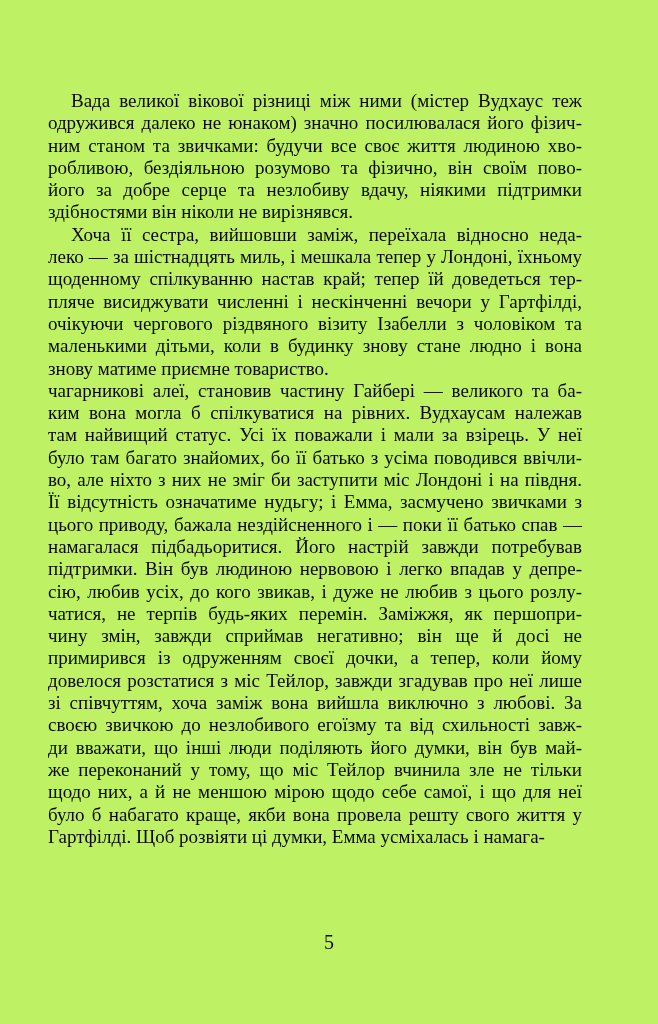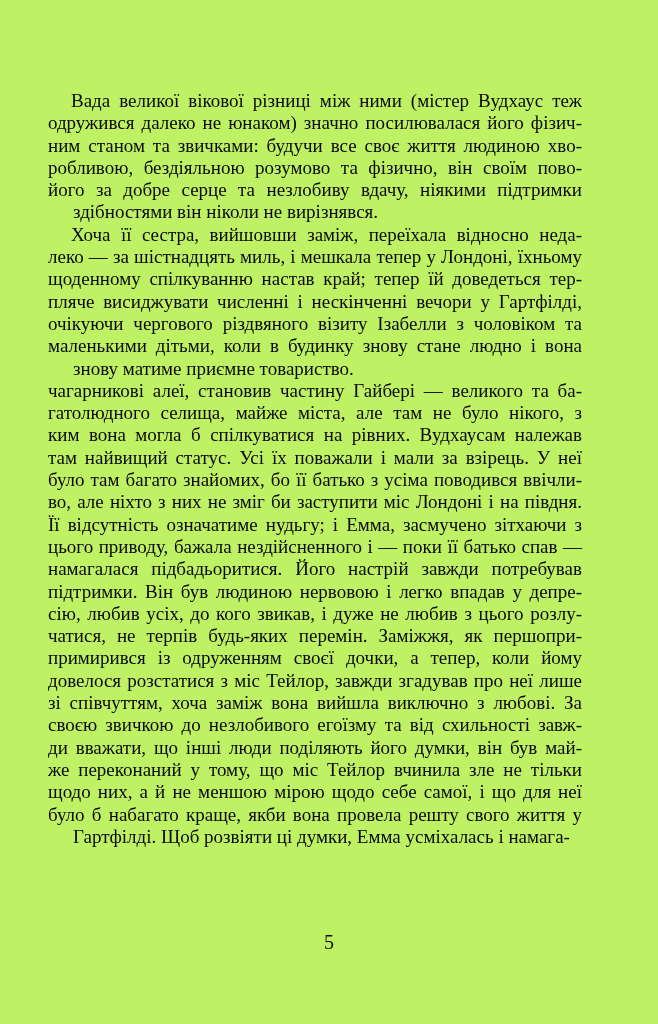--- a/index.html
+++ b/index.html
@@ -25,21 +25,21 @@
     text-rendering: optimizeLegibility;
   }
   .paragraph { margin: 0; padding: 0; }
   .line {
     text-align: justify;
     text-align-last: justify;
     -moz-text-align-last: justify;
     white-space: normal;
   }
   .line.first { text-indent: 23px; }
-  .line.last  { text-align-last: left; margin-left: 25px; -moz-text-align-last: left; }
+  .line.last  { text-align-last: left; -moz-text-align-last: left; }
   .page-number {
     position: absolute;
     top: 931px;
     left: 0;
     width: 658px;
     text-align: center;
     font-size: 20px;
     color: #0a0a0a;
   }
 </style>
@@ -60,31 +60,31 @@
         <div class="line first">Хоча її сестра, вийшовши заміж, переїхала відносно неда-</div>
         <div class="line">леко — за шістнадцять миль, і мешкала тепер у Лондоні, їхньому</div>
         <div class="line">щоденному спілкуванню настав край; тепер їй доведеться тер-</div>
         <div class="line">пляче висиджувати численні і нескінченні вечори у Гартфілді,</div>
         <div class="line">очікуючи чергового різдвяного візиту Ізабелли з чоловіком та</div>
         <div class="line">маленькими дітьми, коли в будинку знову стане людно і вона</div>
         <div class="line last">знову матиме приємне товариство.</div>
       </div>
       <div class="paragraph">
         <div class="line">чагарникові алеї, становив частину Гайбері — великого та ба-</div>
-        <div class="line">гатолюдного селища, майже міста, але там не було нікого, з</div>
         <div class="line">ким вона могла б спілкуватися на рівних. Вудхаусам належав</div>
         <div class="line">там найвищий статус. Усі їх поважали і мали за взірець. У неї</div>
         <div class="line">було там багато знайомих, бо її батько з усіма поводився ввічли-</div>
         <div class="line">во, але ніхто з них не зміг би заступити міс Лондоні і на півдня.</div>
-        <div class="line">Її відсутність означатиме нудьгу; і Емма, засмучено зітхаючи з</div>
+        <div class="line">Її відсутність означатиме нудьгу; і Емма, засмучено звичками з</div>
         <div class="line">цього приводу, бажала нездійсненного і — поки її батько спав —</div>
         <div class="line">намагалася підбадьоритися. Його настрій завжди потребував</div>
         <div class="line">підтримки. Він був людиною нервовою і легко впадав у депре-</div>
         <div class="line">сію, любив усіх, до кого звикав, і дуже не любив з цього розлу-</div>
         <div class="line">чатися, не терпів будь-яких перемін. Заміжжя, як першопри-</div>
+        <div class="line">чину змін, завжди сприймав негативно; він ще й досі не</div>
         <div class="line">примирився із одруженням своєї дочки, а тепер, коли йому</div>
         <div class="line">довелося розстатися з міс Тейлор, завжди згадував про неї лише</div>
         <div class="line">зі співчуттям, хоча заміж вона вийшла виключно з любові. За</div>
         <div class="line">своєю звичкою до незлобивого егоїзму та від схильності завж-</div>
         <div class="line">ди вважати, що інші люди поділяють його думки, він був май-</div>
         <div class="line">же переконаний у тому, що міс Тейлор вчинила зле не тільки</div>
         <div class="line">щодо них, а й не меншою мірою щодо себе самої, і що для неї</div>
         <div class="line">було б набагато краще, якби вона провела решту свого життя у</div>
         <div class="line last">Гартфілді. Щоб розвіяти ці думки, Емма усміхалась і намага-</div>
       </div>

